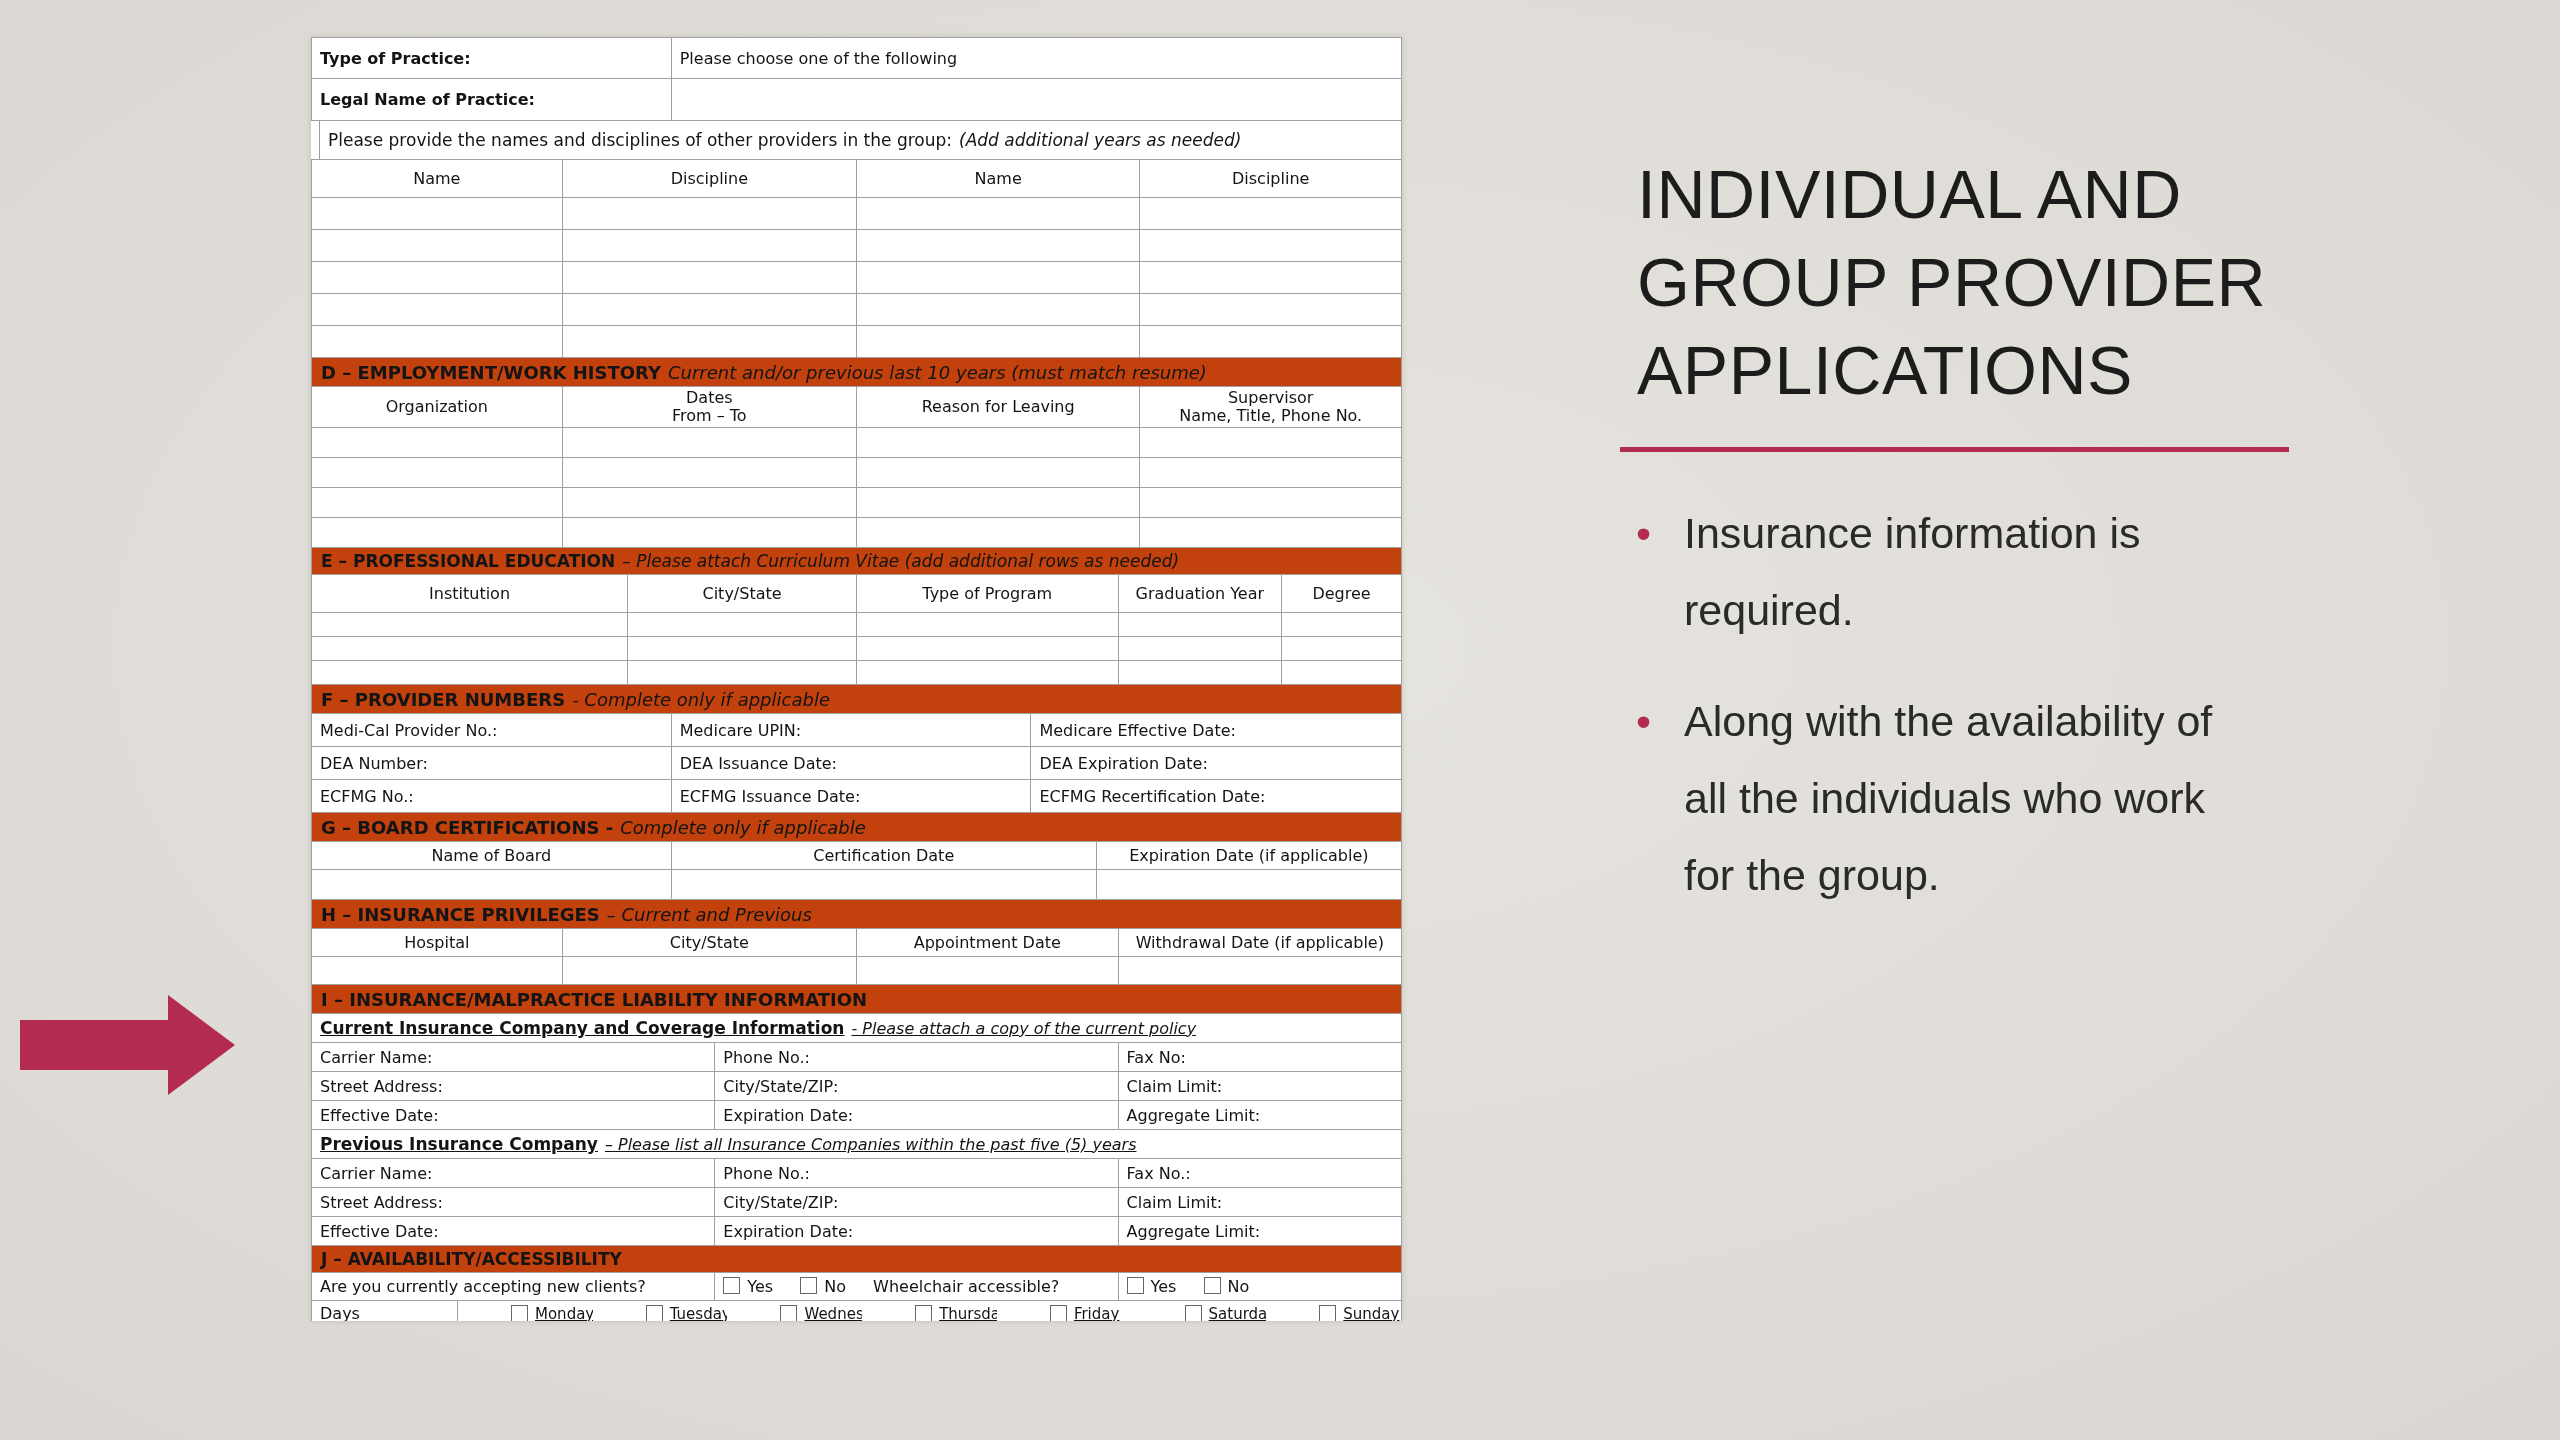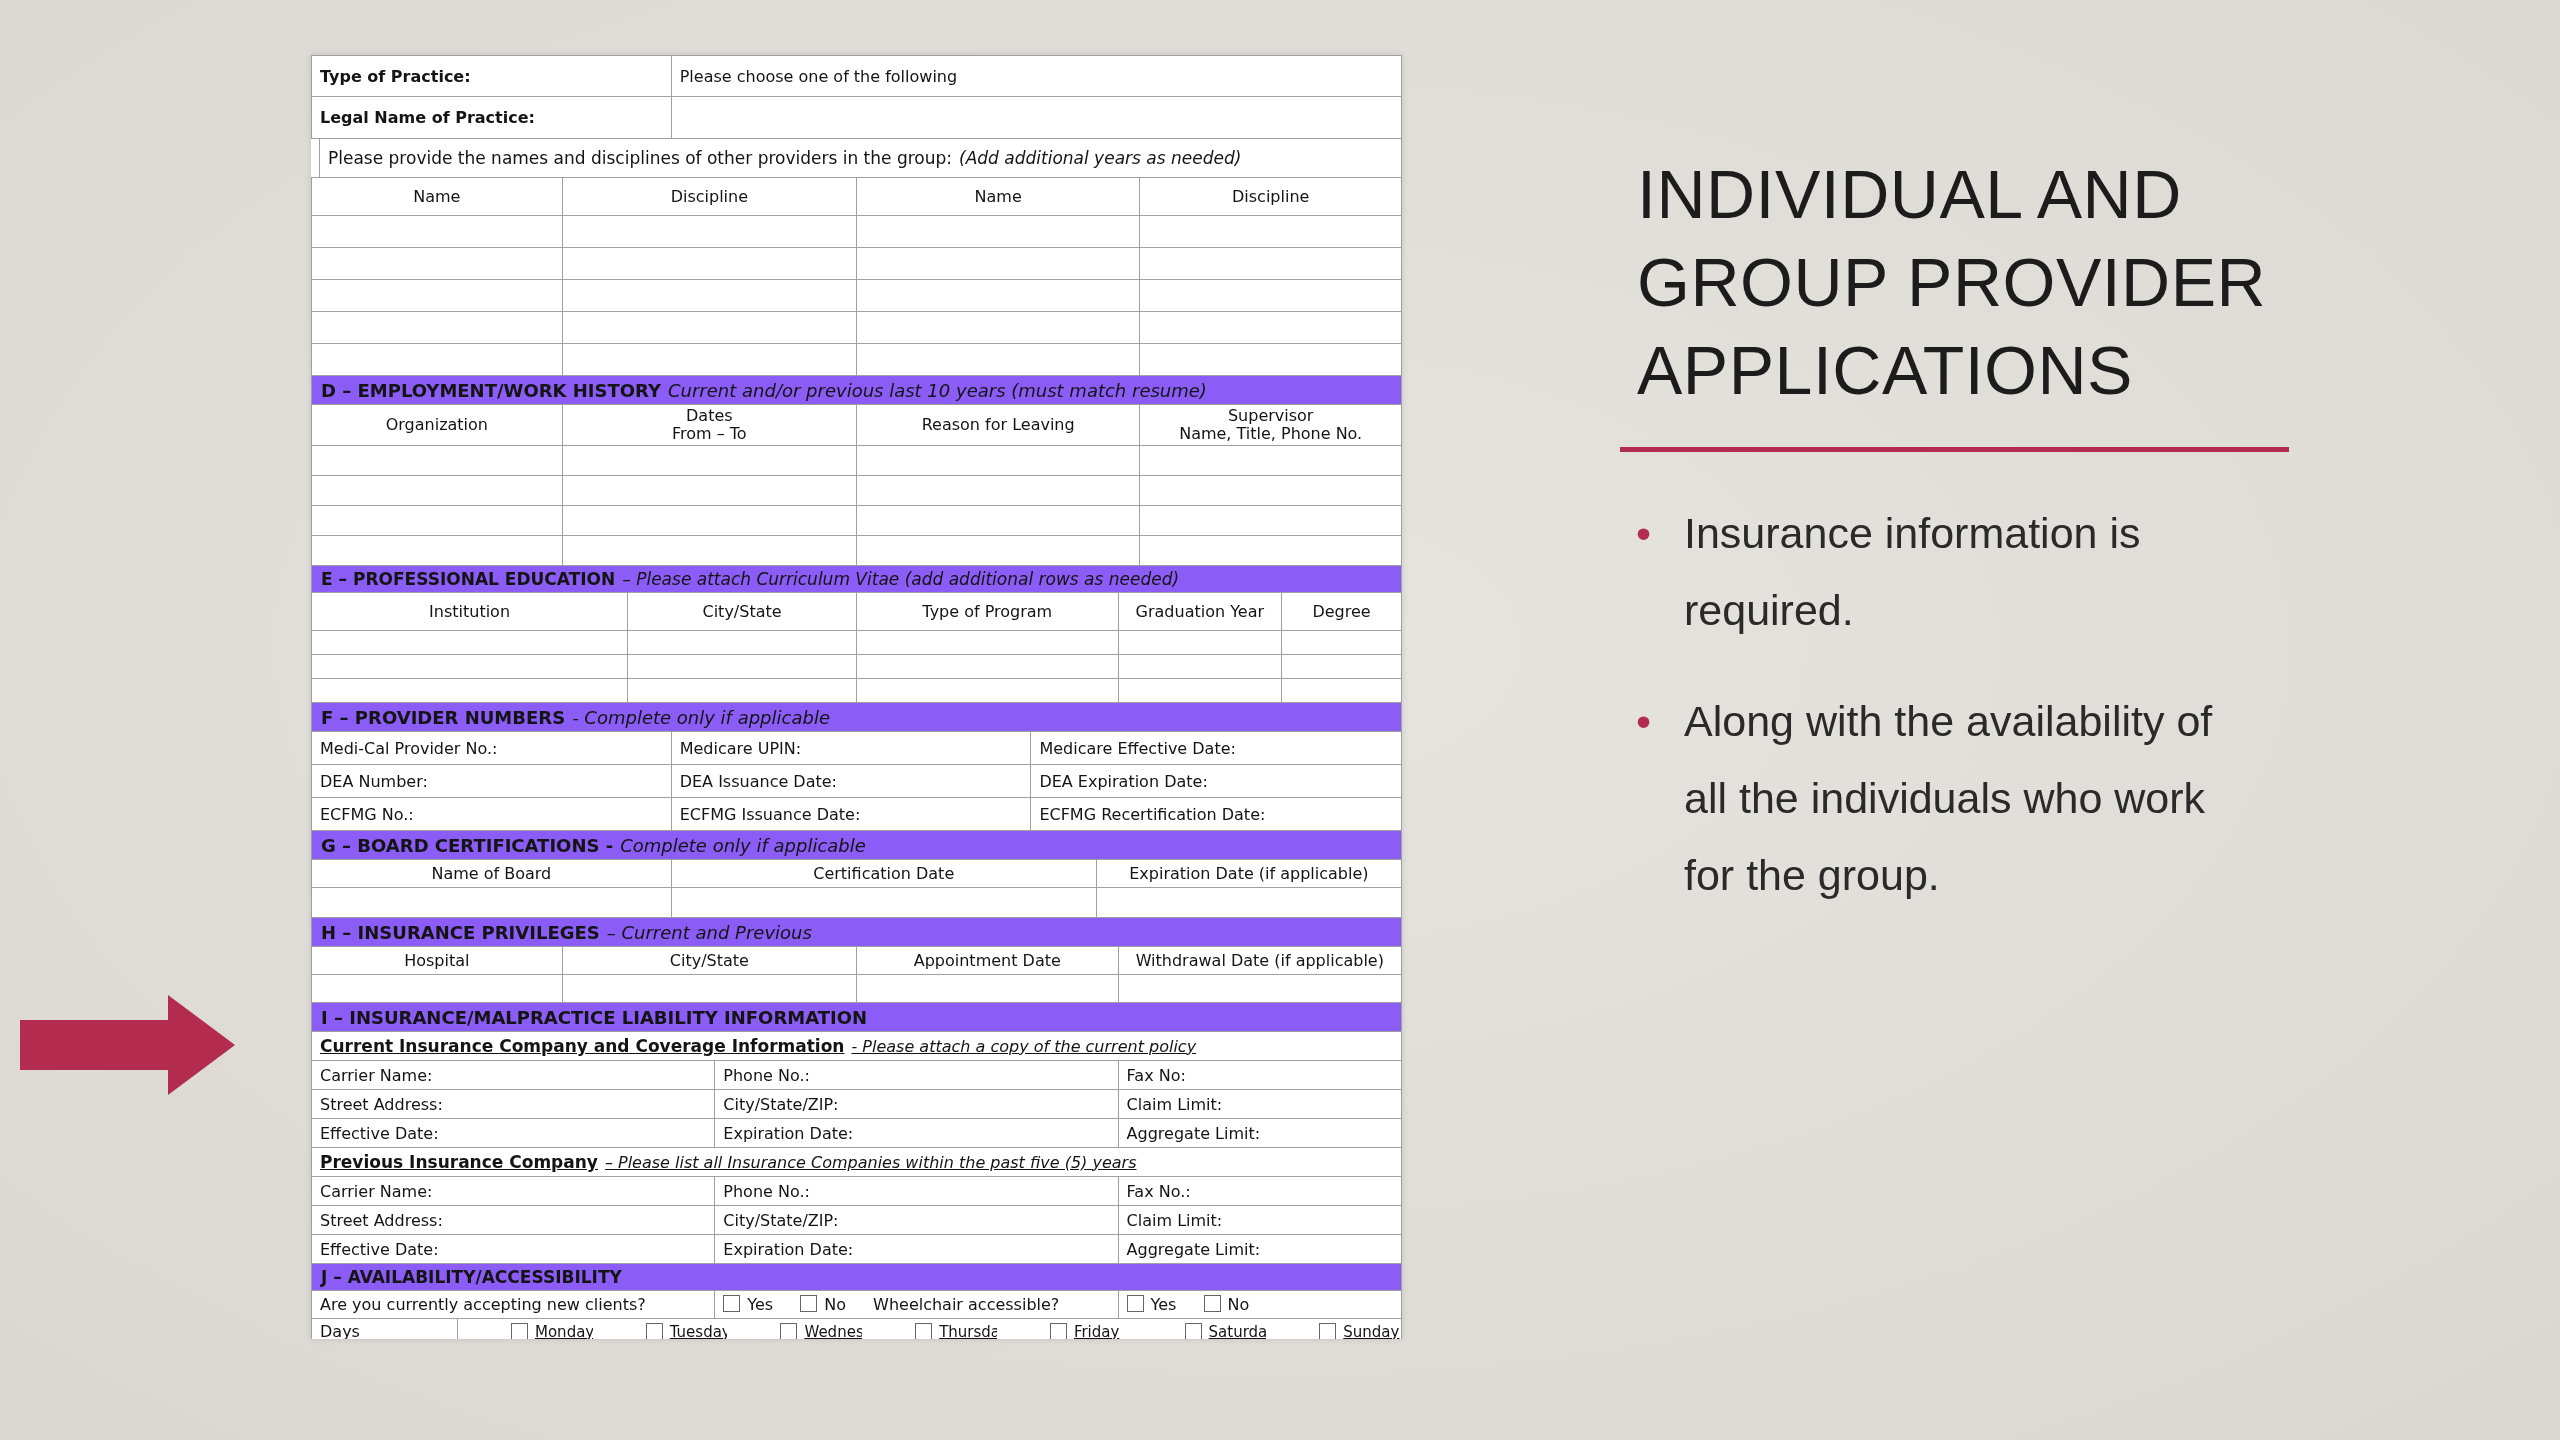--- a/index.html
+++ b/index.html
@@ -4,38 +4,38 @@
 <style>
   html,body{margin:0;padding:0;}
   body{
     width:2560px;height:1440px;position:relative;overflow:hidden;
     background:radial-gradient(120% 120% at 50% 45%, #e6e4df 0%, #dcd9d4 55%, #cfccc7 100%);
     font-family:"DejaVu Sans", sans-serif;
   }
 
   
   .sheet{
-    position:absolute;left:311px;top:55px;width:1091px;height:1284px;
+    position:absolute;left:311px;top:37px;width:1091px;height:1284px;
     background:#ffffff;color:#141414;overflow:hidden;
     box-shadow:0 0 6px rgba(0,0,0,0.12);
   }
   .sheet > * + *{margin-top:-1px;}
   table.t{width:100%;border-collapse:collapse;table-layout:fixed;}
   .t td{
     border:1px solid #a0a0a0;padding:2px 8px;font-size:16px;
     overflow:hidden;white-space:nowrap;vertical-align:middle;
   }
   .b{font-weight:bold;}
   .i{font-style:italic;}
   .ml{margin-left:7px;}
   .hd{font-size:15px;text-align:center;padding:1px 2px;line-height:18px;}
   .toplbl{font-weight:bold;font-size:17px;vertical-align:top;padding-top:5px;}
   .topval{font-size:15px;vertical-align:top;padding-top:6px;}
   .bar{
-    box-sizing:border-box;height:30px;background:#8b5cf6;border:1px solid #a0a0a0;
+    box-sizing:border-box;height:30px;background:#c2410c;border:1px solid #a0a0a0;
     padding:0 9px;font-size:18px;display:flex;align-items:center;white-space:nowrap;overflow:hidden;
   }
   .bar-sm{height:28px;font-size:17px;}
   .note-row{
     box-sizing:border-box;height:40px;border:1px solid #a0a0a0;
     padding:0 8px;font-size:17px;display:flex;align-items:center;white-space:nowrap;overflow:hidden;margin-left:8px;
   }
   .sub-row{
     box-sizing:border-box;height:30px;border:1px solid #a0a0a0;
     padding:0 8px;font-size:16px;display:flex;align-items:center;white-space:nowrap;overflow:hidden;text-decoration:underline;

